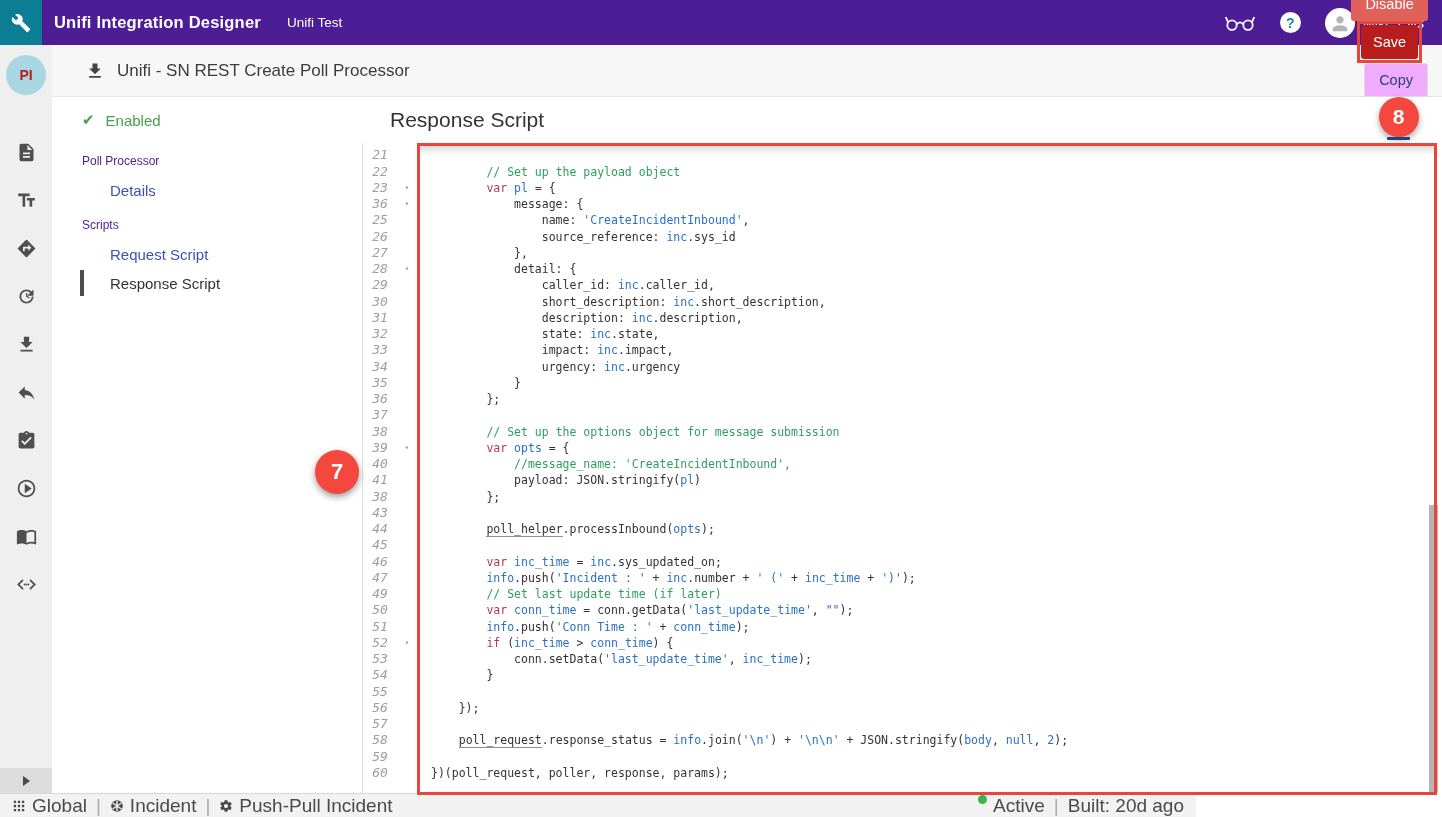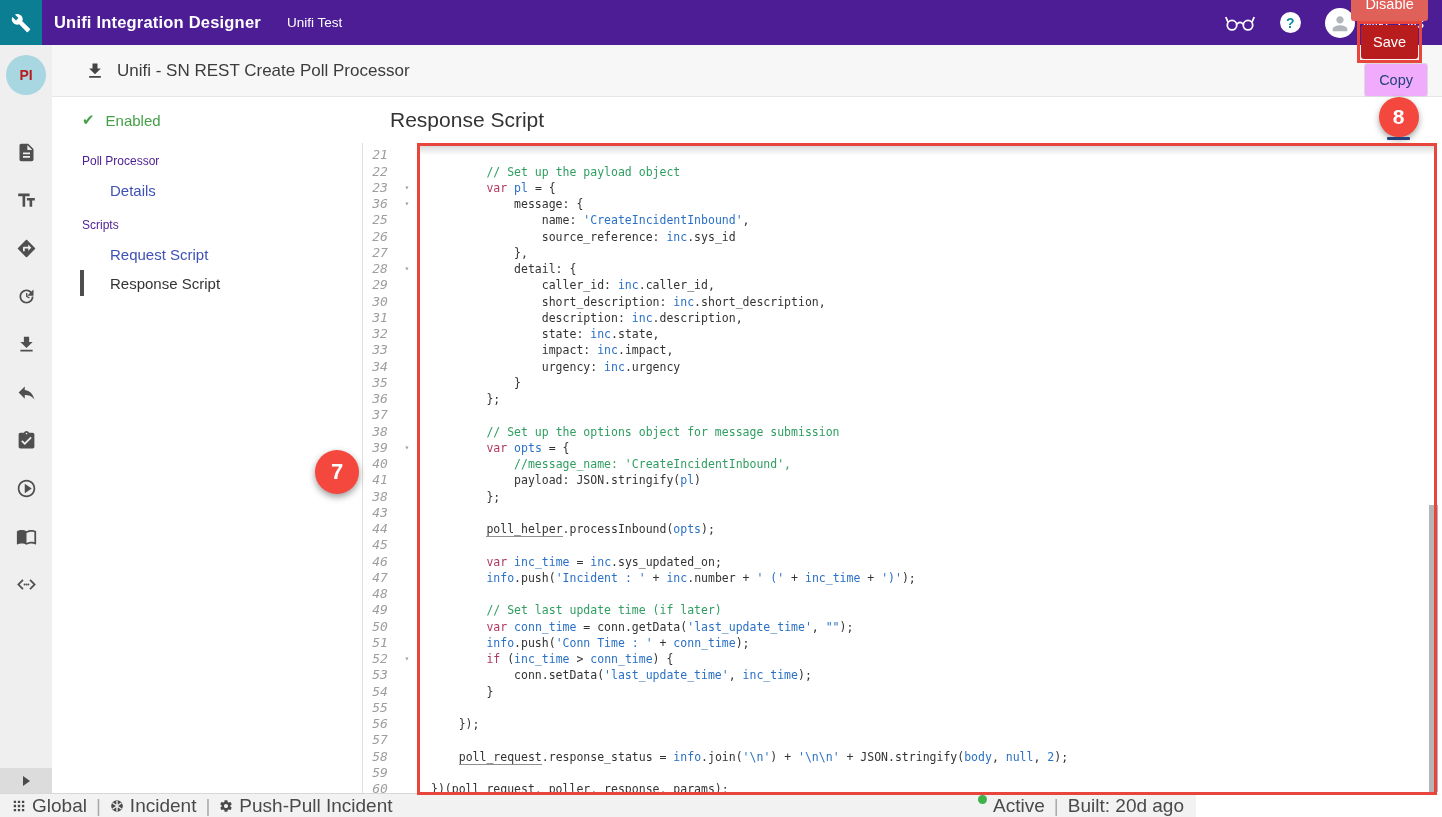--- a/index.html
+++ b/index.html
@@ -401,25 +401,20 @@
         <span class="ln">46</span>
         <span class="fold"></span>
         <span class="ccode"><span class="tk-p">        </span><span class="tk-k">var</span><span class="tk-p"> </span><span class="tk-b">inc_time</span><span class="tk-p"> = </span><span class="tk-b">inc</span><span class="tk-p">.sys_updated_on;</span></span>
       </div>
       <div class="crow">
         <span class="ln">47</span>
         <span class="fold"></span>
         <span class="ccode"><span class="tk-p">        </span><span class="tk-b">info</span><span class="tk-p">.push(</span><span class="tk-b">'Incident : '</span><span class="tk-p"> + </span><span class="tk-b">inc</span><span class="tk-p">.number + </span><span class="tk-b">' ('</span><span class="tk-p"> + </span><span class="tk-b">inc_time</span><span class="tk-p"> + </span><span class="tk-b">')'</span><span class="tk-p">);</span></span>
       </div>
       <div class="crow">
-        <span class="ln">48</span>
-        <span class="fold"></span>
-        <span class="ccode"></span>
-      </div>
-      <div class="crow">
         <span class="ln">49</span>
         <span class="fold"></span>
         <span class="ccode"><span class="tk-p">        </span><span class="tk-c">// Set last update time (if later)</span></span>
       </div>
       <div class="crow">
         <span class="ln">50</span>
         <span class="fold"></span>
         <span class="ccode"><span class="tk-p">        </span><span class="tk-k">var</span><span class="tk-p"> </span><span class="tk-b">conn_time</span><span class="tk-p"> = conn.getData(</span><span class="tk-b">'last_update_time'</span><span class="tk-p">, </span><span class="tk-b">""</span><span class="tk-p">);</span></span>
       </div>
       <div class="crow">

